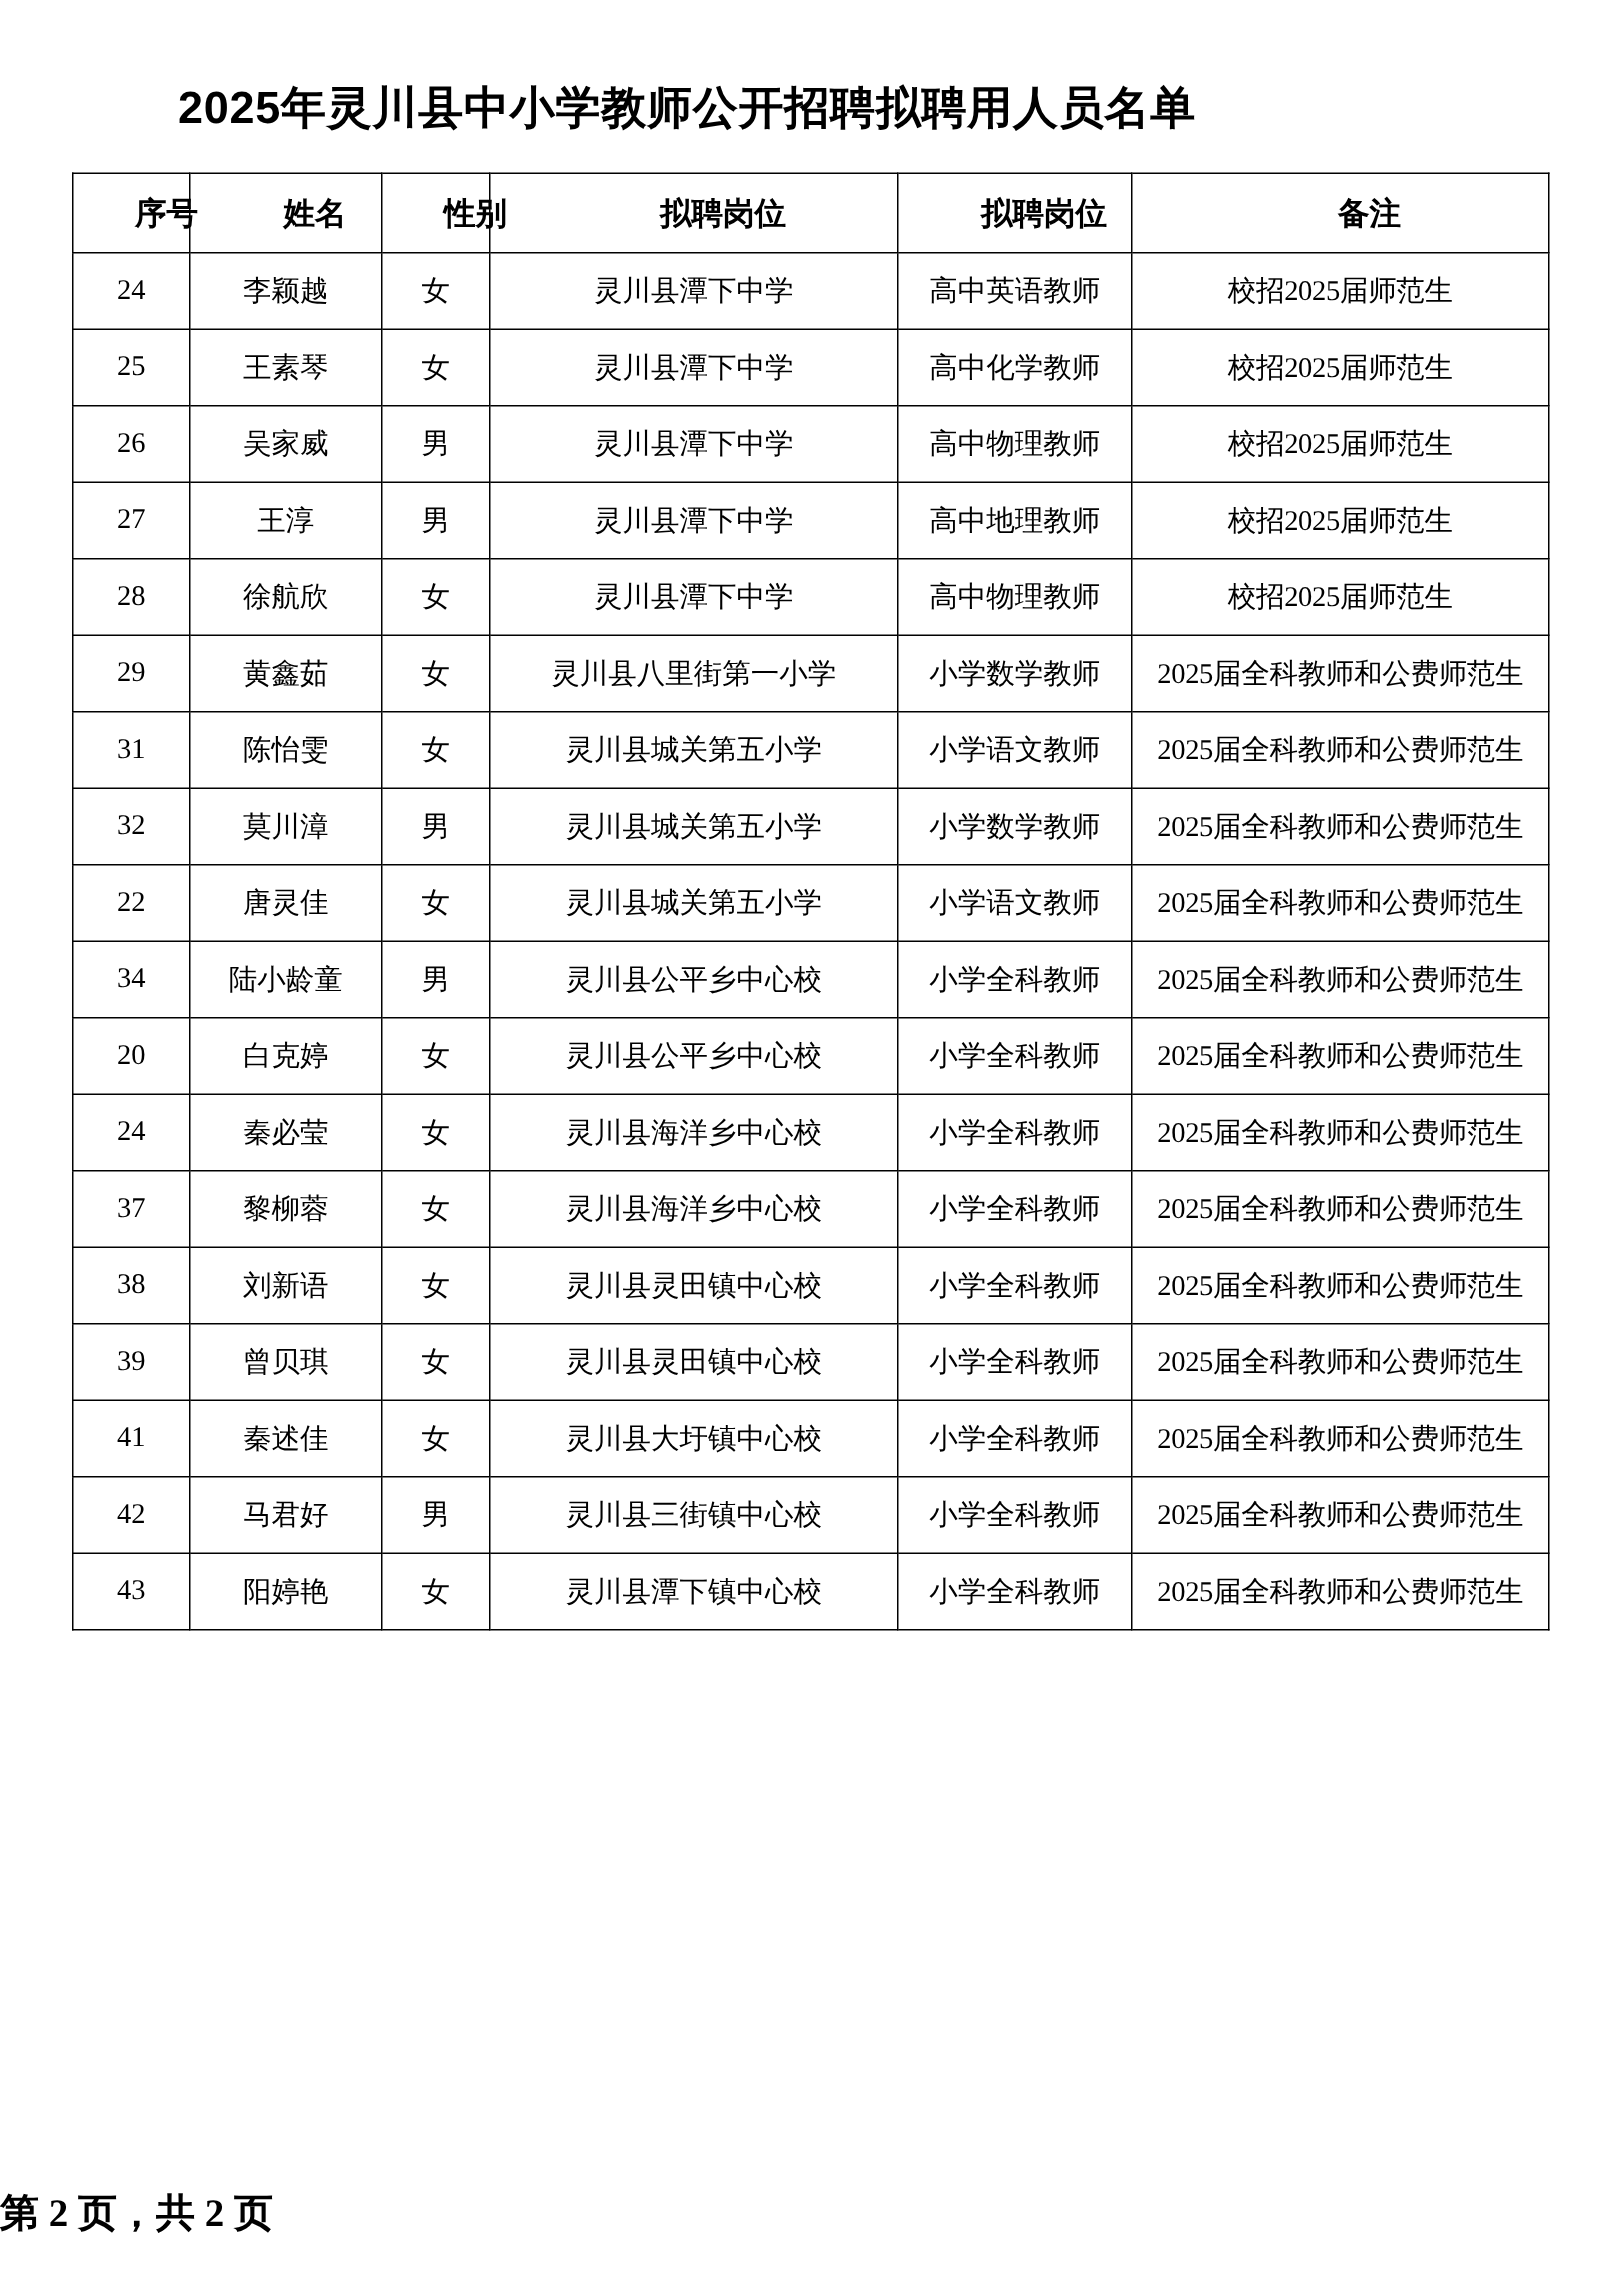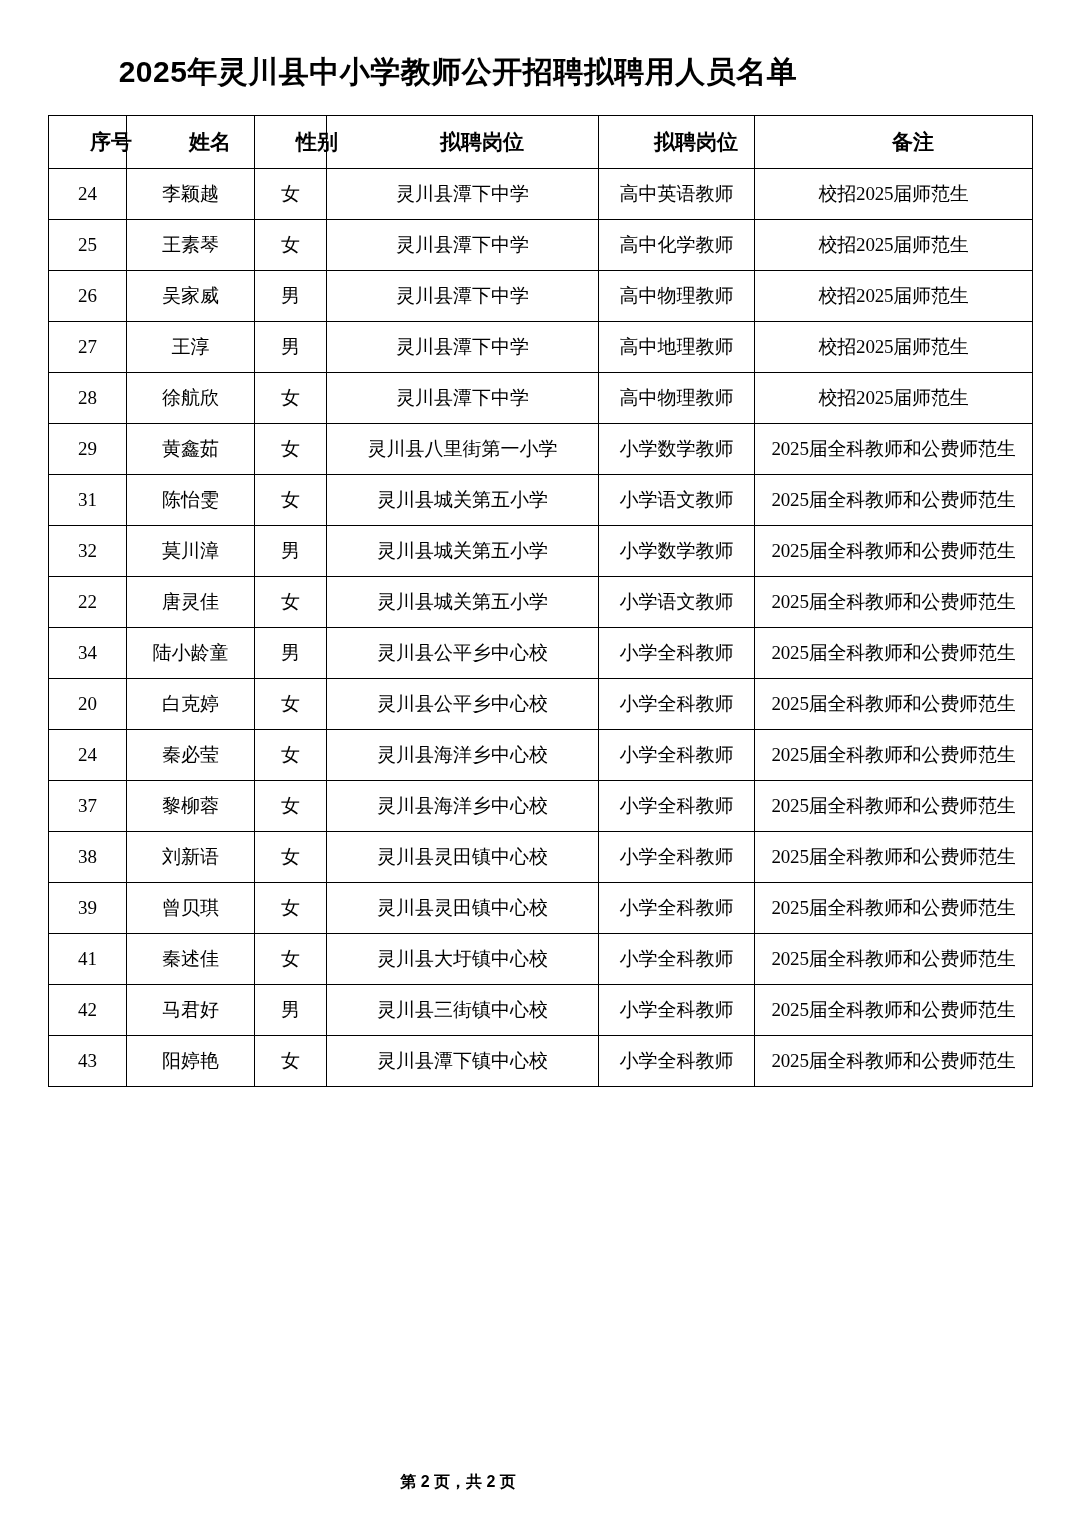--- a/index.html
+++ b/index.html
@@ -63,23 +63,22 @@
   td.note {
     font-size: 18px;
     letter-spacing: -0.2px;
     margin-top: 45px;
   }
   .footer {
     position: absolute;
     left: 0;
     right: 0;
     bottom: 34px;
-    text-align: center;
-    font-size: 16px;
-    font-family: Liberation Sans, sans-serif;
+    font-size: 26px;
+    font-family: Liberation Serif, serif;
     font-weight: bold;
   }
 </style>
 </head>
 <body>
 
 <div class="page">
 
   <div class="doc-title">2025年灵川县中小学教师公开招聘拟聘用人员名单</div>
 

